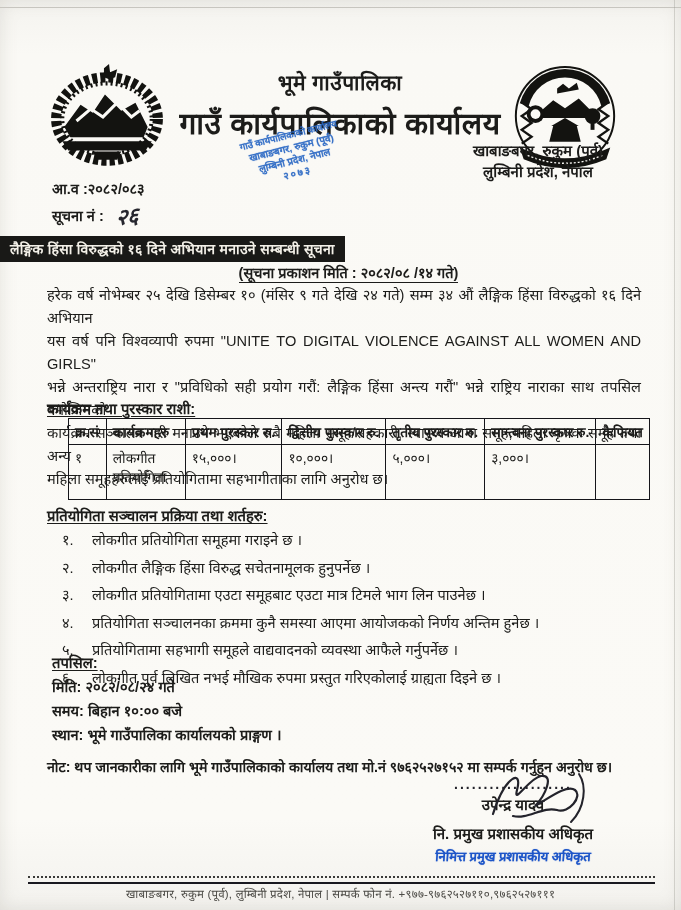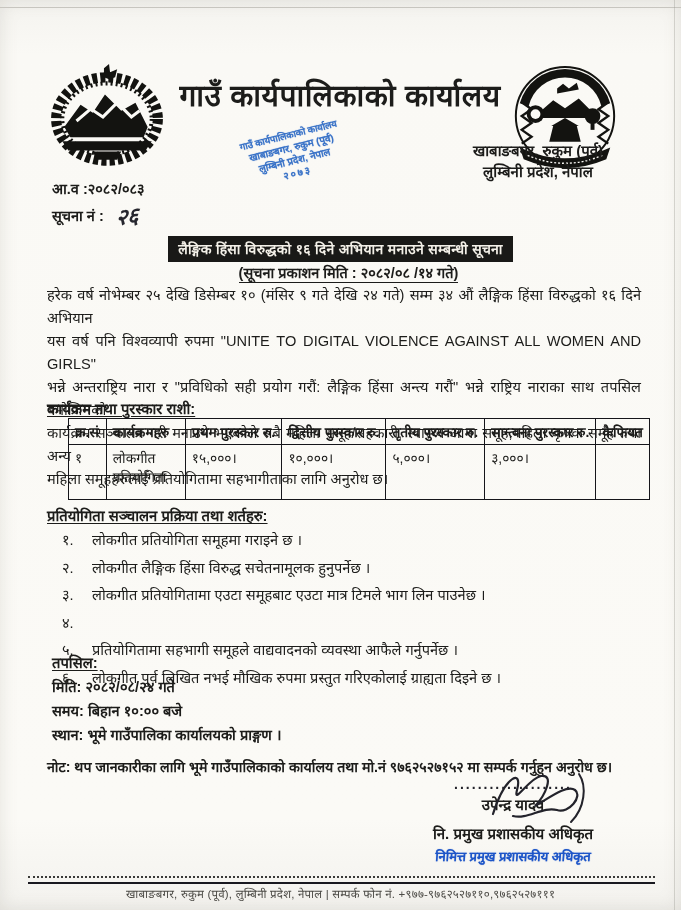--- a/index.html
+++ b/index.html
@@ -28,21 +28,21 @@
     position:absolute;left:208px;top:128px;width:170px;text-align:center;
     color:#2a68c4;transform:rotate(-14deg);line-height:13px;
     text-shadow:0 0 1px rgba(42,104,196,.55);opacity:.92;font-weight:bold;
   }
   .blue-stamp .s1{font-size:9.5px;}
   .blue-stamp .s2{font-size:10px;}
   .blue-stamp .s3{font-size:10px;}
   .blue-stamp .s4{font-size:10px;letter-spacing:2px;}
 
   
-  .title-bar{position:absolute;left:0;top:236px;width:100%;text-align:center;}
+  .title-bar{position:absolute;left:0;top:236px;width:100%;text-align:left;}
   .title-bar span{display:inline-block;background:#191917;color:#f3f0e8;font-weight:bold;font-size:14px;padding:3px 10px 4px;letter-spacing:.3px;}
   .subtitle{position:absolute;left:0;top:262px;width:100%;text-align:center;font-weight:bold;font-size:14.5px;padding-left:8px;}
   .subtitle span{border-bottom:1.6px solid #1c1c1a;padding-bottom:1px;}
 
   
   .body-par{position:absolute;left:47px;top:284px;width:594px;font-size:14.6px;line-height:23px;}
   .body-par .just{text-align:justify;text-align-last:justify;}
 
   
   .sec-heading{font-weight:bold;font-size:14.8px;text-decoration:underline;text-underline-offset:2px;}
@@ -95,20 +95,21 @@
     <g fill="#131310">
       <path d="M57 8 l5 -4 l1 8 l7 -3 l-2 8 l-6 2 l-5 -2 z"></path>
       <path d="M18 66 L34 44 L46 52 L58 34 L74 50 L88 42 L100 66 L96 76 L24 76 Z"></path>
       <path d="M16 80 h88 l-6 9 h-76 z"></path>
       <path d="M46 90 h28 l-4 8 h-20 z"></path>
     </g>
     <path d="M30 60 L44 48 L56 56 L70 42 L84 56 L92 50" fill="none" stroke="#fbfaf6" stroke-width="3"></path>
   </svg>
 
   <div class="hdr-center">
+    <div class="muni-name">भूमे गाउँपालिका</div>
     <div class="office-name">गाउँ कार्यपालिकाको कार्यालय</div>
   </div>
 
   <div class="blue-stamp">
     <div class="s1">गाउँ कार्यपालिकाको कार्यालय</div>
     <div class="s2">खाबाङबगर, रुकुम (पूर्व)</div>
     <div class="s3">लुम्बिनी प्रदेश, नेपाल</div>
     <div class="s4">२०७३</div>
   </div>
 
@@ -203,20 +204,21 @@
     <div class="cond-item">
       <span class="cond-no">२.</span>
       <span class="cond-text">लोकगीत लैङ्गिक हिंसा विरुद्ध सचेतनामूलक हुनुपर्नेछ ।</span>
     </div>
     <div class="cond-item">
       <span class="cond-no">३.</span>
       <span class="cond-text">लोकगीत प्रतियोगितामा एउटा समूहबाट एउटा मात्र टिमले भाग लिन पाउनेछ ।</span>
     </div>
     <div class="cond-item">
       <span class="cond-no">४.</span>
+      <span class="cond-text">प्रतियोगिता सञ्चालनका क्रममा कुनै समस्या आएमा आयोजकको निर्णय अन्तिम हुनेछ ।</span>
     </div>
     <div class="cond-item">
       <span class="cond-no">५.</span>
       <span class="cond-text">प्रतियोगितामा सहभागी समूहले वाद्यवादनको व्यवस्था आफैले गर्नुपर्नेछ ।</span>
     </div>
     <div class="cond-item">
       <span class="cond-no">६.</span>
       <span class="cond-text">लोकगीत पूर्व लिखित नभई मौखिक रुपमा प्रस्तुत गरिएकोलाई ग्राह्यता दिइने छ ।</span>
     </div>
   </div>

